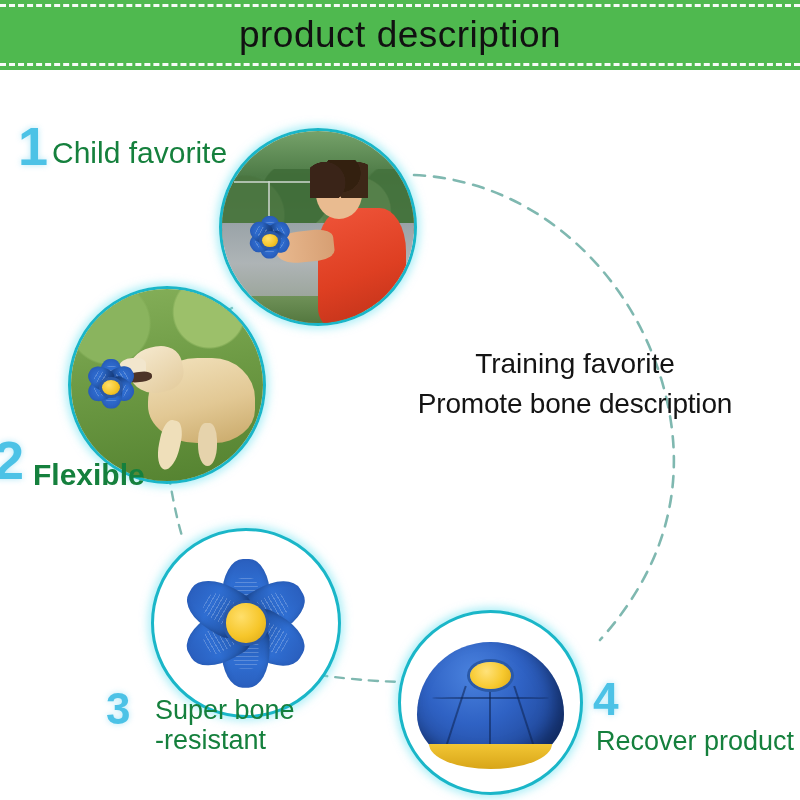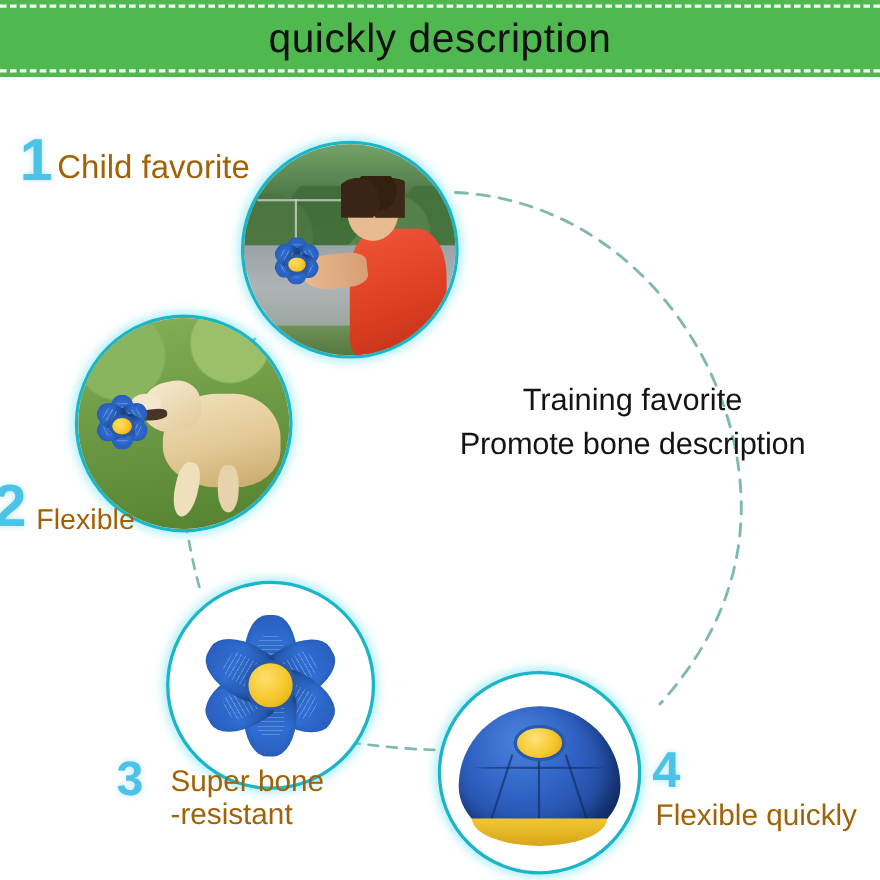--- a/index.html
+++ b/index.html
@@ -250,31 +250,31 @@
   .num {
     position: absolute;
     color: #4cc2e6;
     font-family: "Liberation Sans", sans-serif;
     font-weight: bold;
     line-height: 1;
     text-shadow: 0 0 6px rgba(160, 226, 245, .8);
   }
   .cap {
     position: absolute;
-    color: #a16207;
+    color: #15803d;
     font-family: "Liberation Sans", sans-serif;
     line-height: 1.12;
     white-space: pre-line;
   }
 
   #num-1 { left: 18px;  top: 119px; font-size: 54px; }
   #cap-1 { left: 52px;  top: 136px; font-size: 30px; }
 
   #num-2 { left: -6px;  top: 433px; font-size: 54px; }
-  #cap-2 { left: 33px;  top: 458px; font-size: 26px; }
+  #cap-2 { left: 33px;  top: 458px; font-size: 30px; font-weight: bold; }
 
   #num-3 { left: 106px; top: 687px; font-size: 44px; }
   #cap-3 { left: 155px; top: 695px; font-size: 27px; }
 
   #num-4 { left: 593px; top: 676px; font-size: 46px; }
   #cap-4 { left: 596px; top: 726px; font-size: 27px; }
 
   
   #center-text {
     position: absolute;
@@ -291,21 +291,21 @@
   #center-text .line2 { letter-spacing: -.2px; }
 </style>
 </head>
 <body>
 
 <div id="page">
 
   <div class="banner">
     <div class="banner-stitch top"></div>
     <div class="banner-stitch bottom"></div>
-    <div class="banner-title">quickly description</div>
+    <div class="banner-title">product description</div>
   </div>
 
   <svg class="overlay-svg" viewBox="0 0 800 800" xmlns="http://www.w3.org/2000/svg">
 
     <path d="M 414 175 C 530 180 625 265 660 375 C 690 470 672 560 600 640" fill="none" stroke="#7fb8b0" stroke-width="2.6" stroke-dasharray="11 9" stroke-linecap="round"></path>
 
     <path d="M 232 308 C 215 318 205 330 198 345" fill="none" stroke="#7fb8b0" stroke-width="2.4" stroke-dasharray="9 8" stroke-linecap="round"></path>
 
     <path d="M 166 458 C 171 490 176 516 182 536" fill="none" stroke="#7fb8b0" stroke-width="2.4" stroke-dasharray="9 8" stroke-linecap="round"></path>
 
@@ -399,15 +399,15 @@
   <div class="cap" id="cap-1">Child favorite</div>
 
   <div class="num" id="num-2">2</div>
   <div class="cap" id="cap-2">Flexible</div>
 
   <div class="num" id="num-3">3</div>
   <div class="cap" id="cap-3">Super bone
 -resistant</div>
 
   <div class="num" id="num-4">4</div>
-  <div class="cap" id="cap-4">Flexible quickly</div>
+  <div class="cap" id="cap-4">Recover product</div>
 
 </div>
 
 </body></html>

